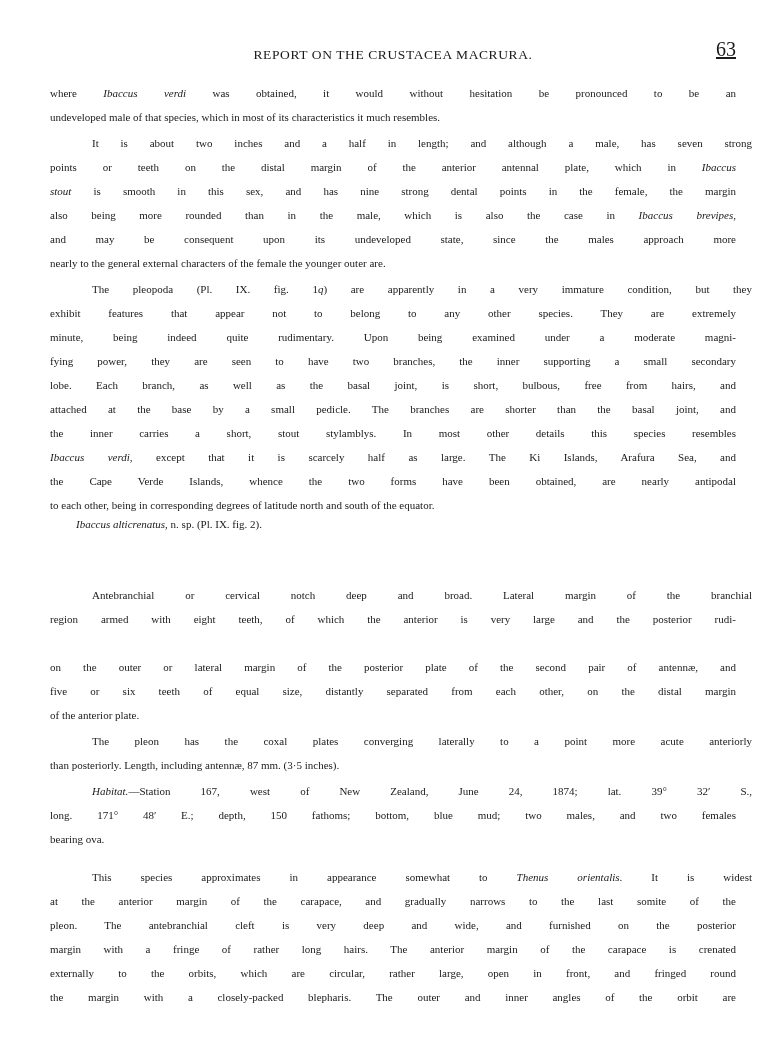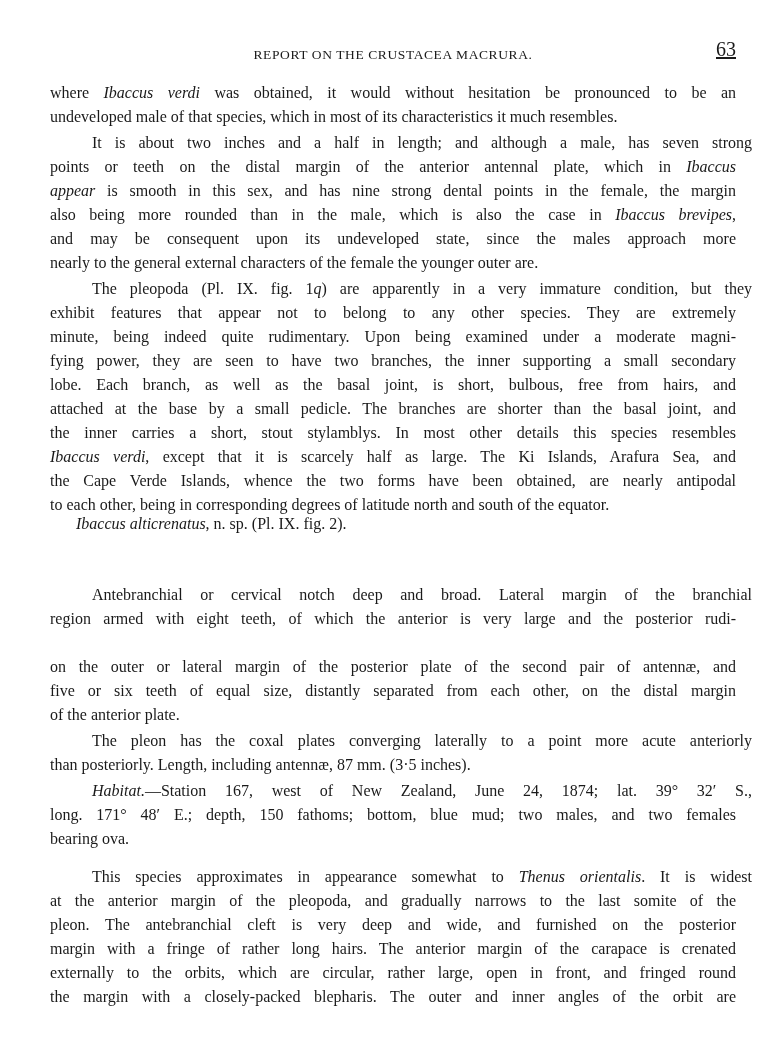--- a/index.html
+++ b/index.html
@@ -3,21 +3,21 @@
 <meta charset="utf-8">
 <style>
   html, body { margin: 0; padding: 0; background: #ffffff; }
   body { width: 776px; height: 1050px; position: relative; overflow: hidden;
          font-family: "Liberation Serif", "DejaVu Serif", serif; color: #1a1a1a; }
   .page { position: absolute; left: 0; top: 0; width: 776px; height: 1050px; }
   .header { position: absolute; top: 38px; left: 50px; width: 686px; height: 22px;
             font-size: 13.5px; letter-spacing: 0.6px; }
   .header .title { position: absolute; left: 0; right: 0; text-align: center; top: 0; margin-top: 9px; }
   .header .pageno { position: absolute; right: 0; top: 0; font-size: 20px; letter-spacing: 0; text-decoration: underline; }
-  .line { position: absolute; left: 50px; width: 686px; font-size: 16px; line-height: 22px;
+  .line { position: absolute; left: 50px; width: 686px; font-size: 11px; line-height: 22px;
           white-space: nowrap; text-align: justify; text-align-last: justify; font-family: Liberation Serif, serif; }
   .line.indent { left: 76px; width: 660px; margin-left: 16px; }
   .line.last { text-align-last: left; }
   .line.heading { left: 76px; width: 660px; text-align-last: left; }
   i { font-style: italic; }
 </style>
 </head>
 <body>
 
 <div class="page">
@@ -25,21 +25,21 @@
   <div class="header">
     <span class="title">REPORT ON THE CRUSTACEA MACRURA.</span>
     <span class="pageno">63</span>
   </div>
 
   <div class="line" style="top:82px"><span>where </span><i>Ibaccus verdi</i><span> was obtained, it would without hesitation be pronounced to be an</span></div>
   <div class="line last" style="top:106px">undeveloped male of that species, which in most of its characteristics it much resembles.</div>
 
   <div class="line indent" style="top:132px">It is about two inches and a half in length; and although a male, has seven strong</div>
   <div class="line" style="top:156px"><span>points or teeth on the distal margin of the anterior antennal plate, which in </span><i>Ibaccus</i><span></span></div>
-  <div class="line" style="top:180px"><span></span><i>appear</i><span> is smooth in this sex, and has nine strong dental points in the female, the margin</span></div>
+  <div class="line" style="top:180px"><span></span><i>stout</i><span> is smooth in this sex, and has nine strong dental points in the female, the margin</span></div>
   <div class="line" style="top:204px"><span>also being more rounded than in the male, which is also the case in </span><i>Ibaccus brevipes</i><span>,</span></div>
   <div class="line" style="top:228px">and may be consequent upon its undeveloped state, since the males approach more</div>
   <div class="line last" style="top:252px">nearly to the general external characters of the female the younger outer are.</div>
 
   <div class="line indent" style="top:278px"><span>The pleopoda (Pl. IX. fig. 1</span><i>q</i><span>) are apparently in a very immature condition, but they</span></div>
   <div class="line" style="top:302px">exhibit features that appear not to belong to any other species.  They are extremely</div>
   <div class="line" style="top:326px">minute, being indeed quite rudimentary.  Upon being examined under a moderate magni-</div>
   <div class="line" style="top:350px">fying power, they are seen to have two branches, the inner supporting a small secondary</div>
   <div class="line" style="top:374px">lobe.  Each branch, as well as the basal joint, is short, bulbous, free from hairs, and</div>
   <div class="line" style="top:398px">attached at the base by a small pedicle.  The branches are shorter than the basal joint, and</div>
@@ -57,19 +57,19 @@
   <div class="line last" style="top:704px">of the anterior plate.</div>
 
   <div class="line indent" style="top:730px">The pleon has the coxal plates converging laterally to a point more acute anteriorly</div>
   <div class="line last" style="top:754px">than posteriorly.  Length, including antennæ, 87 mm. (3·5 inches).</div>
 
   <div class="line indent" style="top:780px"><i>Habitat.</i><span>—Station 167, west of New Zealand, June 24, 1874; lat. 39° 32′ S.,</span></div>
   <div class="line" style="top:804px">long. 171° 48′ E.; depth, 150 fathoms; bottom, blue mud; two males, and two females</div>
   <div class="line last" style="top:828px">bearing ova.</div>
 
   <div class="line indent" style="top:866px"><span>This species approximates in appearance somewhat to </span><i>Thenus orientalis</i><span>.  It is widest</span></div>
-  <div class="line" style="top:890px">at the anterior margin of the pleopoda, and gradually narrows to the last somite of the</div>
+  <div class="line" style="top:890px">at the anterior margin of the carapace, and gradually narrows to the last somite of the</div>
   <div class="line" style="top:914px">pleon.  The antebranchial cleft is very deep and wide, and furnished on the posterior</div>
   <div class="line" style="top:938px">margin with a fringe of rather long hairs.  The anterior margin of the carapace is crenated</div>
   <div class="line" style="top:962px">externally to the orbits, which are circular, rather large, open in front, and fringed round</div>
   <div class="line" style="top:986px">the margin with a closely-packed blepharis.  The outer and inner angles of the orbit are</div>
 
 </div>
 
 </body></html>

